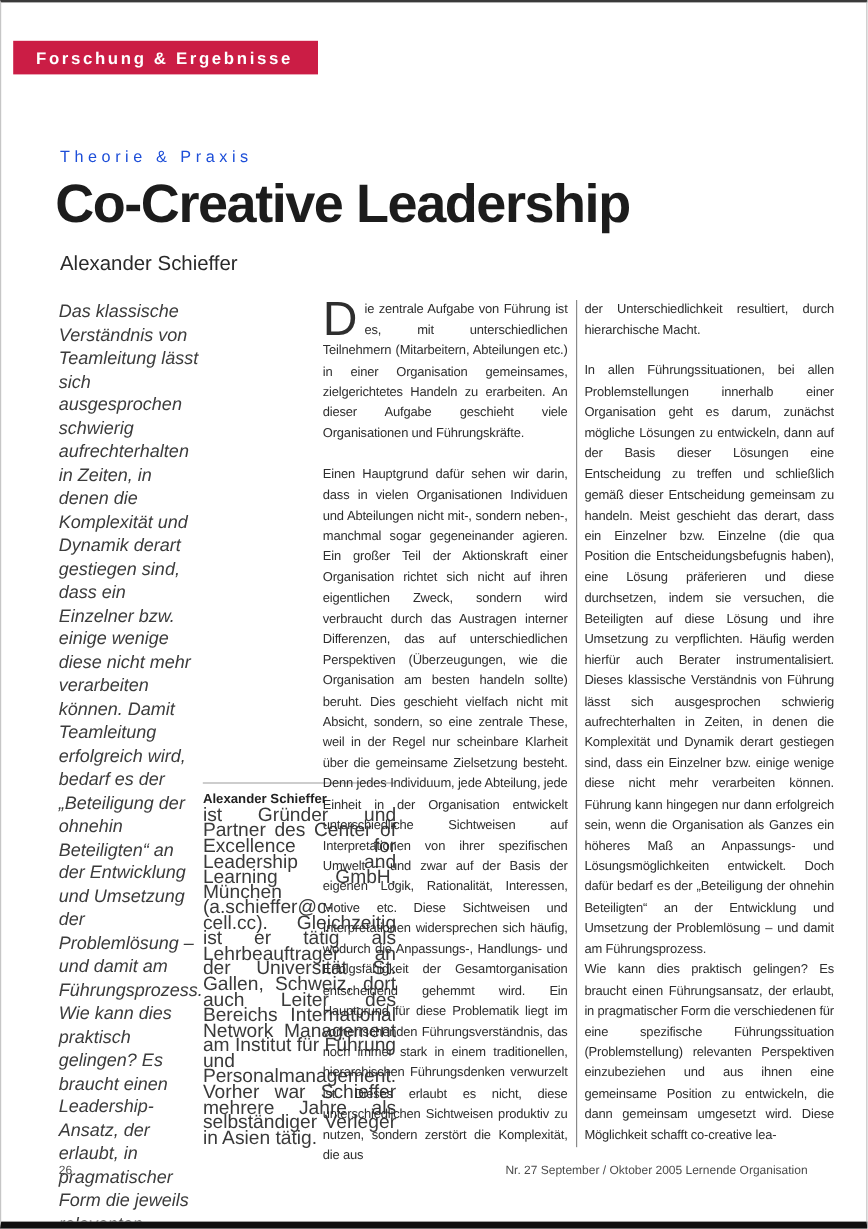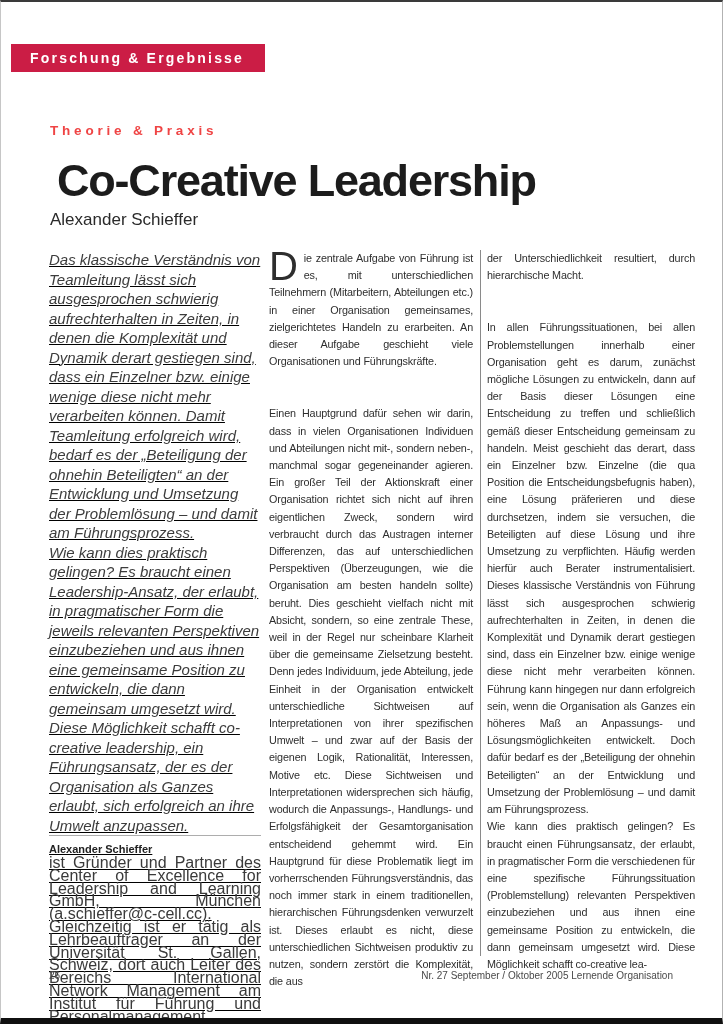--- a/index.html
+++ b/index.html
@@ -26,37 +26,35 @@
     top: 32px;
     height: 28px;
     line-height: 28px;
     background: #cb1d45;
     color: #ffffff;
     font-size: 14px;
     font-weight: bold;
     letter-spacing: 2.2px;
     padding: 0 21px 0 19px;
     white-space: nowrap;
-    margin-top: 10px;
   }
   .kicker {
     position: absolute;
     left: 49px;
     top: 121px;
     font-size: 13.5px;
     letter-spacing: 3.8px;
-    color: #ef4444;
+    color: #1d4ed8;
     white-space: nowrap;
-    font-weight: bold;
   }
   .title {
     position: absolute;
     left: 45px;
     top: 142px;
-    margin: 11px;
+    margin: 0;
     font-size: 45px;
     font-weight: bold;
     letter-spacing: -1.2px;
     color: #1c1c1c;
     white-space: nowrap;
   }
   .author {
     position: absolute;
     left: 49px;
     top: 208px;
@@ -67,22 +65,21 @@
     position: absolute;
     left: 48px;
     top: 248px;
     width: 646px;
     height: 706px;
     display: flex;
   }
   .col-lead {
     width: 212px;
     display: flex;
-    flex-direction: column;
-    text-decoration: underline;
+    flex-direction: row;
   }
   .col-gap { width: 8px; }
   .col-mid { width: 204px; }
   .divider-wrap {
     width: 14px;
     display: flex;
     justify-content: center;
   }
   .v-divider {
     width: 1px;
@@ -121,21 +118,21 @@
   .body-text p {
     margin: 0;
     font-size: 10.8px;
     line-height: 17.2px;
     letter-spacing: -0.15px;
     color: #2e2e2e;
     text-align: justify;
     hyphens: auto;
     -webkit-hyphens: auto;
   }
-  .body-text p.spaced { margin-top: 35px; }
+  .body-text p.spaced { margin-top: 17px; }
   .dropcap {
     float: left;
     font-size: 40px;
     line-height: 31px;
     padding: 1px 6px 0 0;
     color: #2e2e2e;
   }
 
   .footer {
     position: absolute;

